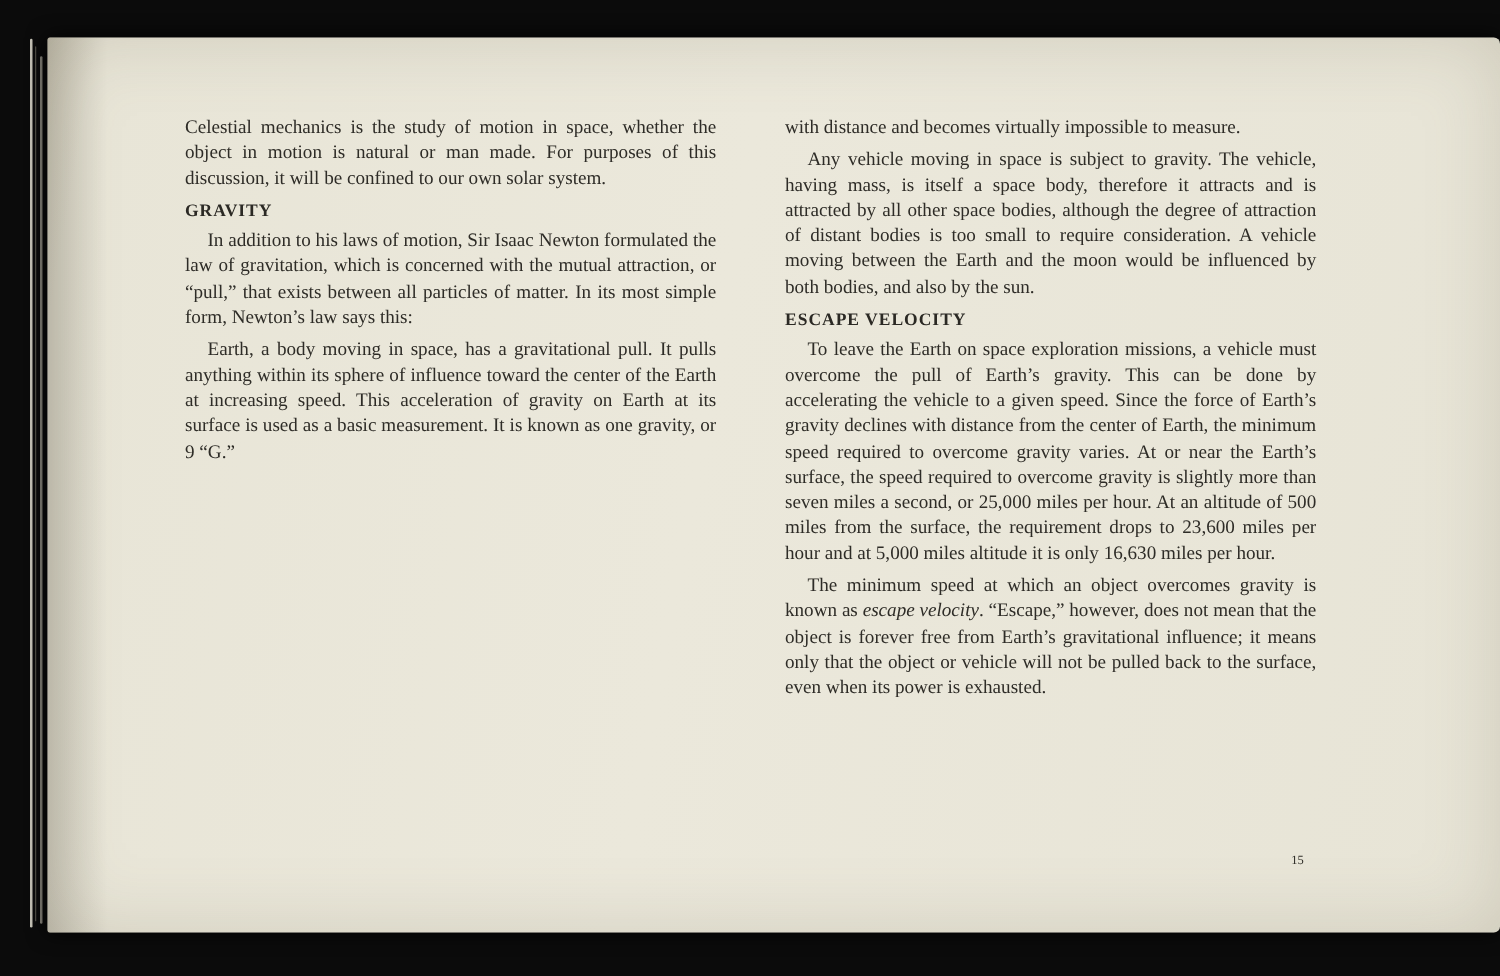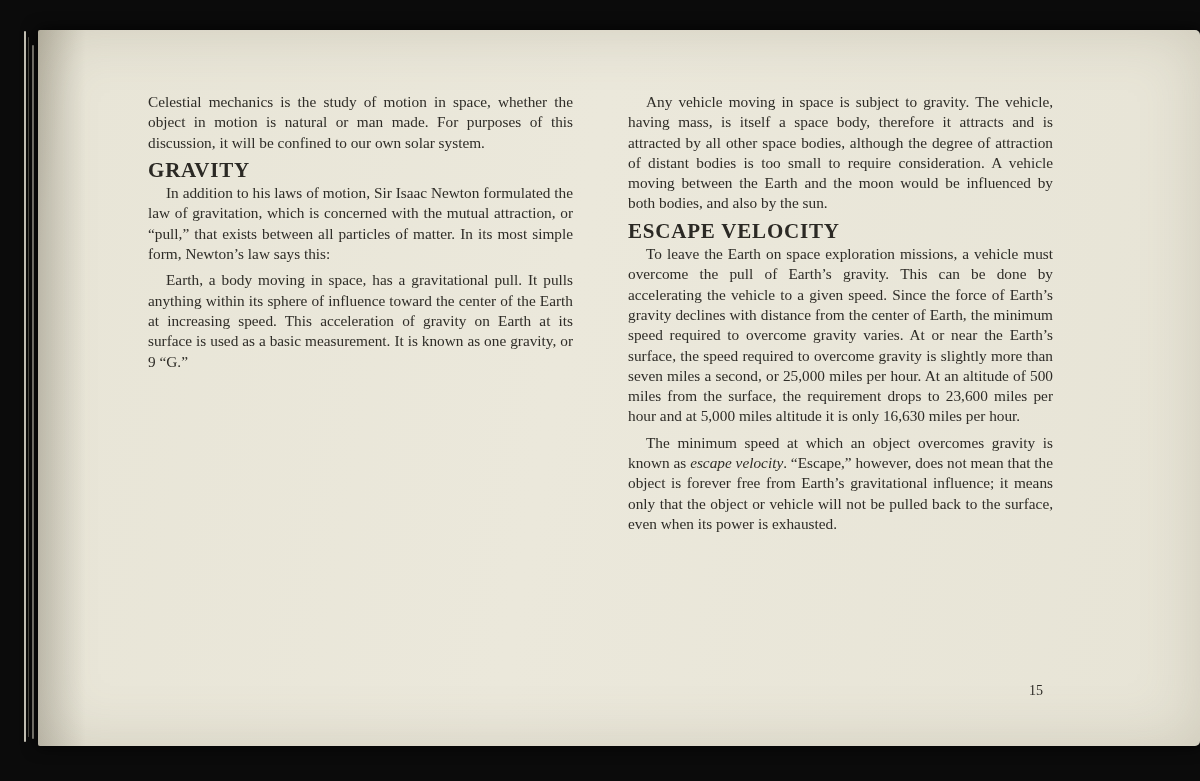--- a/index.html
+++ b/index.html
@@ -58,36 +58,36 @@
   .column-left  { left: 110px; }
   .column-right { left: 590px; }
   .para {
     margin: 0 0 6px 0;
     text-align: justify;
   }
   .para.indent {
     text-indent: 18px;
   }
   .heading {
-    font-size: 21px;
+    font-size: 14px;
     font-weight: bold;
     letter-spacing: 0.8px;
     margin: 7px 0 3px 0;
     color: #2b2924;
   }
   .dot {
     font-size: 13px;
   }
   .page-number {
     position: absolute;
     left: 945px;
     top: 653px;
     width: 60px;
     text-align: right;
-    font-size: 14px;
+    font-size: 10px;
     color: #2e2c27;
   }
 </style>
 </head>
 <body>
 
 <div class="scene">
   <div class="page-edge edge-a"></div>
   <div class="page-edge edge-b"></div>
   <div class="page-edge edge-c"></div>
@@ -96,20 +96,21 @@
     <div class="gutter-shadow"></div>
 
     <div class="column column-left">
         <p class="para"><span>Celestial mechanics is the study of motion in space, whether the object in motion is natural or man made. For purposes of this discussion, it will be confined to our own solar system.</span></p>
         <h2 class="heading">GRAVITY</h2>
         <p class="para indent"><span>In addition to his laws of motion, Sir Isaac Newton formulated the law of gravitation, which is concerned with the mutual attraction, or “pull,” that exists between all particles of matter. In its most simple form, Newton’s law says this:</span></p>
         <p class="para indent"><span>Earth, a body moving in space, has a gravitational pull. It pulls anything within its sphere of influence toward the center of the Earth at increasing speed. This acceleration of gravity on Earth at its surface is used as a basic measurement. It is known as one gravity, or 9 “G.”</span></p>
       </div>
 
     <div class="column column-right">
+        <p class="para"><span>with distance and becomes virtually impossible to measure.</span></p>
         <p class="para indent"><span>Any vehicle moving in space is subject to gravity. The vehicle, having mass, is itself a space body, therefore it attracts and is attracted by all other space bodies, although the degree of attraction of distant bodies is too small to require consideration. A vehicle moving between the Earth and the moon would be influenced by both bodies, and also by the sun.</span></p>
         <h2 class="heading">ESCAPE VELOCITY</h2>
         <p class="para indent"><span>To leave the Earth on space exploration missions, a vehicle must overcome the pull of Earth’s gravity. This can be done by accelerating the vehicle to a given speed. Since the force of Earth’s gravity declines with distance from the center of Earth, the minimum speed required to overcome gravity varies. At or near the Earth’s surface, the speed required to overcome gravity is slightly more than seven miles a second, or 25,000 miles per hour. At an altitude of 500 miles from the surface, the requirement drops to 23,600 miles per hour and at 5,000 miles altitude it is only 16,630 miles per hour.</span></p>
         <p class="para indent"><span>The minimum speed at which an object overcomes gravity is known as </span><i>escape velocity</i><span>. “Escape,” however, does not mean that the object is forever free from Earth’s gravitational influence; it means only that the object or vehicle will not be pulled back to the surface, even when its power is exhausted.</span></p>
       </div>
 
     <div class="page-number">15</div>
   </div>
 </div>
 

